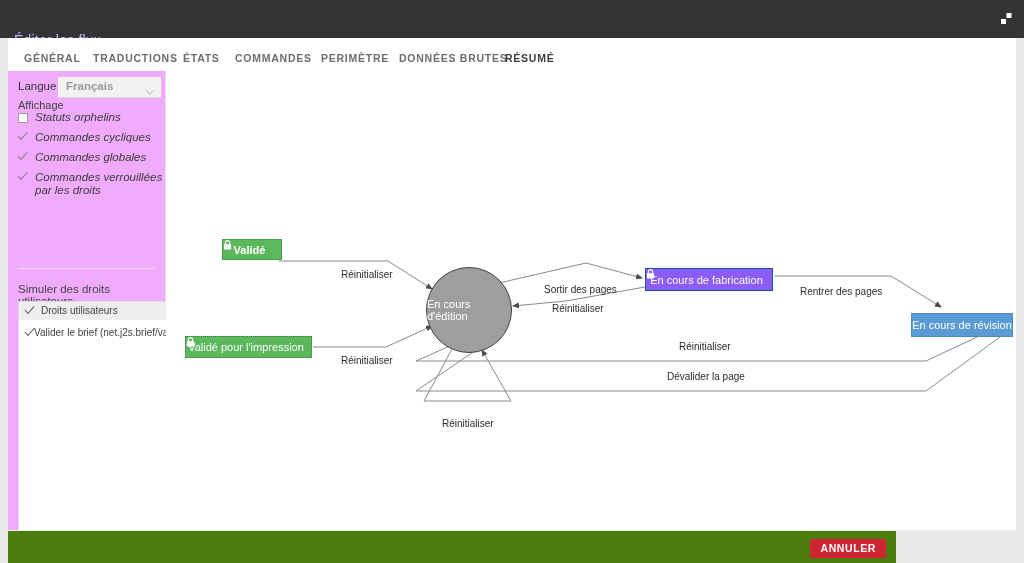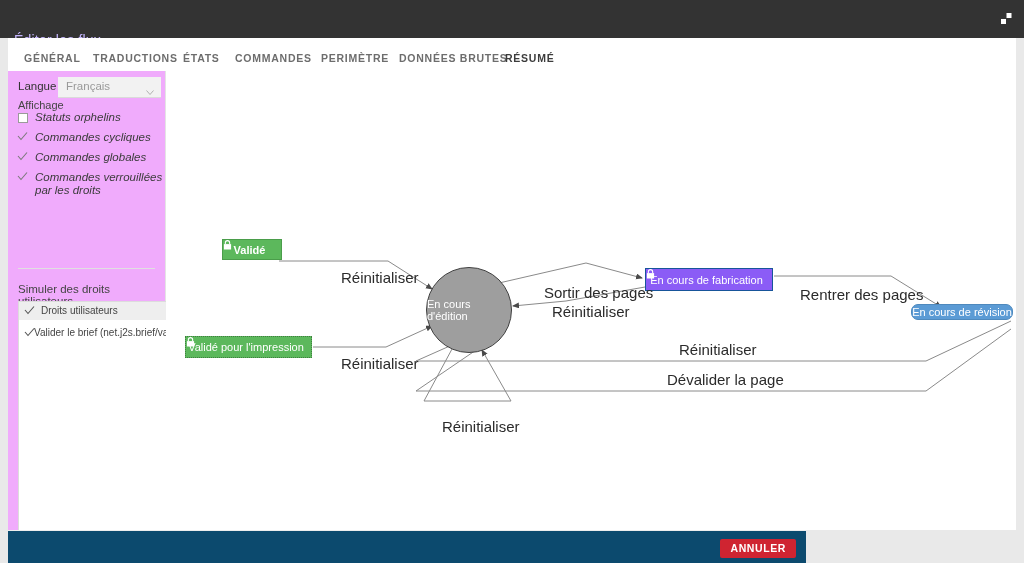--- a/index.html
+++ b/index.html
@@ -51,20 +51,21 @@
     border-right:1px solid #e4e4e4;background:#f0abfc;
   }
   .lang-row{position:absolute;left:6px;top:6px;width:147px;height:20px;}
   .lang-label{
     position:absolute;left:4px;top:3px;font-size:11.5px;color:#333;
   }
   .lang-select{
     position:absolute;left:44px;top:0;width:103px;height:20px;
     background:#f2f2f2;border:0;border-bottom:1px solid #dadada;
     cursor:pointer;
+    font-weight:bold;
   }
   .lang-value{
     position:absolute;left:8px;top:3px;font-size:11.5px;color:#9a9a9a;
   }
   .lang-caret{
     position:absolute;right:7px;top:6px;width:8px;height:8px;
   }
 
   .sec-title{
     position:absolute;left:10px;font-size:11px;color:#444;
@@ -117,27 +118,27 @@
   .node.blue-dark{background:#8b5cf6;border:1px solid #17559a;}
   .node.blue-light{background:#5b9bd5;border:1px solid #4e89bd;}
   .node.circle{
     background:#9e9e9e;border:1px solid #404040;border-radius:50%;
     color:#ffffff;font-size:11px;
     display:flex;align-items:center;justify-content:center;
   }
   .lock{width:9px;height:10px;display:inline-block;}
 
   .edge-label{
-    position:absolute;font-size:15px;color:#2b2b2b;white-space:nowrap;
+    position:absolute;font-size:10px;color:#2b2b2b;white-space:nowrap;
   }
 
   
   .footer{
-    position:absolute;left:8px;top:530px;width:798px;height:33px;
-    background:#0c4a6e;border-top:1px solid #ededed;
+    position:absolute;left:8px;top:530px;width:888px;height:33px;
+    background:#4d7c0f;border-top:1px solid #ededed;
   }
   .btn-cancel{
     position:absolute;right:10px;top:8px;height:19px;padding:0 10px;
     background:#cf2431;color:#fff;border:0;border-radius:2px;
     font-size:10.5px;font-weight:bold;letter-spacing:.6px;
     line-height:19px;cursor:pointer;font-family:"Liberation Sans", sans-serif;
   }
 </style>
 </head>
 <body>
@@ -279,21 +280,21 @@
           </div>
           <div class="node blue-dark node-box" style="left: 479px; top: 197px; width: 128px; height: 23px;">
             <span>En cours de fabrication</span>
             <span>
               <svg class="lock" viewBox="0 0 10 11">
                 <rect x="1" y="4.5" width="8" height="6" fill="#ffffff"></rect>
                 <path d="M2.6,4.5 V3 a2.4,2.4 0 0 1 4.8,0 V4.5" stroke="#ffffff" stroke-width="1.2" fill="none"></path>
               </svg>
             </span>
           </div>
-          <div class="node blue-light node-box" style="left: 745px; top: 233px; width: 102px; height: 16px; border-radius: 7px;">
+          <div class="node blue-light node-box" style="left: 745px; top: 242px; width: 102px; height: 24px;">
             <span>En cours de révision</span>
           </div>
         </div>
       <div id="edge-labels">
           <div class="edge-label" style="left: 175px; top: 198px;">Réinitialiser</div>
           <div class="edge-label" style="left: 175px; top: 284px;">Réinitialiser</div>
           <div class="edge-label" style="left: 276px; top: 347px;">Réinitialiser</div>
           <div class="edge-label" style="left: 378px; top: 201px; margin-top: 12px;">Sortir des pages</div>
           <div class="edge-label" style="left: 386px; top: 232px;">Réinitialiser</div>
           <div class="edge-label" style="left: 634px; top: 215px;">Rentrer des pages</div>

